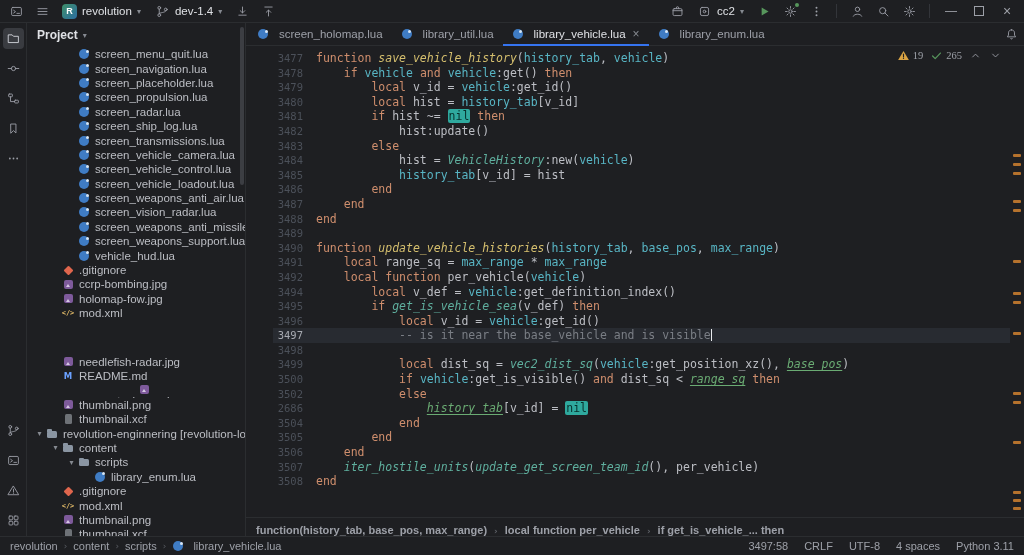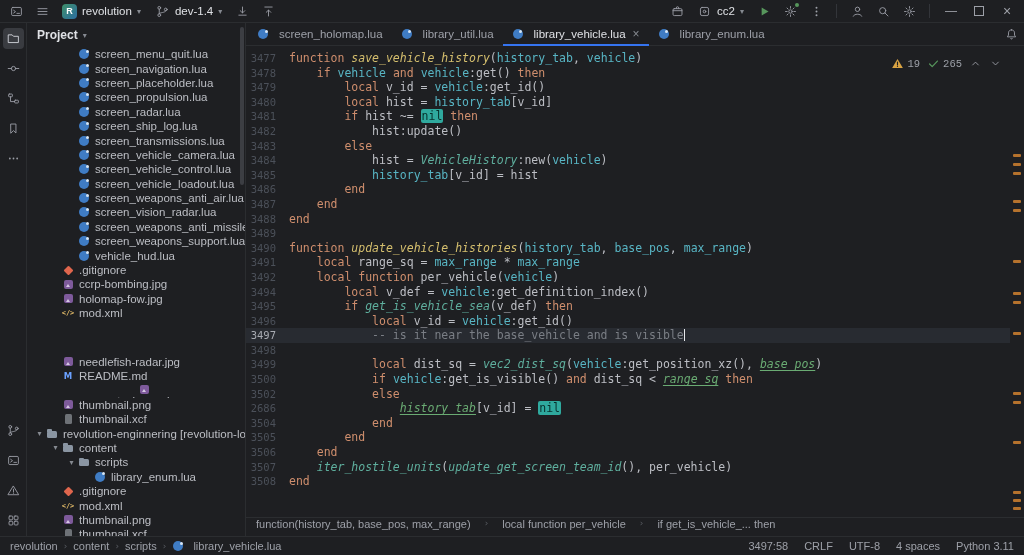--- a/index.html
+++ b/index.html
@@ -66,42 +66,42 @@
   .tab{display:flex;align-items:center;gap:5px;padding:0 9px;font-size:11.5px;color:#9da0a8;position:relative;}
   .tab.active{color:#dfe1e5;}
   .tab.active::after{content:"";position:absolute;left:0;right:0;bottom:-1px;height:2px;background:#3574f0;}
   .tab .close{color:#868a91;font-size:12px;margin-left:2px;line-height:1;}
   .tab-spacer{flex:1;}
   .bellbox{width:26px;display:flex;align-items:center;justify-content:center;}
 
   .code-wrap{flex:1;position:relative;overflow:hidden;background:#1e1f22;
              font-family:"DejaVu Sans Mono","Liberation Mono",monospace;font-size:11.5px;}
   .code-lines{position:absolute;top:5px;left:0;right:14px;}
-  .line{display:flex;height:14.6px;line-height:14.6px;white-space:pre;}
+  .line{display:flex;height:14.6px;line-height:14.6px;white-space:pre;margin-left:27px;}
   .line .num{width:30px;flex:none;text-align:right;color:#4b5059;padding-right:13px;font-size:10.5px;}
   .line.cur{background:#282b31;}
   .line.cur .num{color:#a8abb2;}
   .tk-d{color:#bcbec4;}
   .tk-k{color:#cf8e6d;}
   .tk-f{color:#d5bf6e;font-style:italic;}
   .tk-p{color:#58b5c4;}
   .tk-g{color:#5faf9e;font-style:italic;}
   .tk-u{color:#6aab73;font-style:italic;text-decoration:underline;text-underline-offset:2px;}
   .tk-c{color:#7a7e85;}
   .tk-n{background:#2fa99e;color:#07302c;border-radius:2px;padding:0 1px;}
   .caret{display:inline-block;width:1.5px;height:12px;background:#e8eaed;vertical-align:-2px;}
 
-  .inspections{position:absolute;top:11px;right:22px;display:flex;gap:7px;
-               font-family:Liberation Mono, monospace;font-size:10.5px;color:#9da0a8;}
+  .inspections{position:absolute;top:3px;right:22px;display:flex;gap:7px;
+               font-family:Liberation Serif, serif;font-size:10.5px;color:#9da0a8;}
   .inspections .grp{display:flex;align-items:center;gap:3px;}
   .ruler{position:absolute;top:0;right:0;bottom:0;width:14px;}
   .mark{position:absolute;right:3px;width:8px;height:3px;background:#b5722d;border-radius:1px;}
 
-  .crumbbar{height:18px;flex:none;border-top:1px solid #2b2d30;display:flex;align-items:flex-start;
-            gap:14px;padding:0 10px;font-size:11px;color:#9da0a8;white-space:nowrap;overflow:hidden;}
+  .crumbbar{height:18px;flex:none;border-top:1px solid #2b2d30;display:flex;align-items:flex-end;
+            gap:7px;padding:0 10px;font-size:11px;color:#9da0a8;white-space:nowrap;overflow:hidden;font-weight:bold;}
   .crumb-sep{color:#5a5d63;font-family:"DejaVu Sans",sans-serif;font-size:9px;}
 
   
   .statusbar{height:18px;flex:none;border-top:1px solid #2b2d30;display:flex;align-items:center;
              padding:0 10px;font-size:11px;color:#9da0a8;}
   .status-nav{display:flex;align-items:center;gap:6px;white-space:nowrap;}
   .status-right{margin-left:auto;display:flex;align-items:center;gap:16px;white-space:nowrap;}
 </style>
 </head>
 <body>

